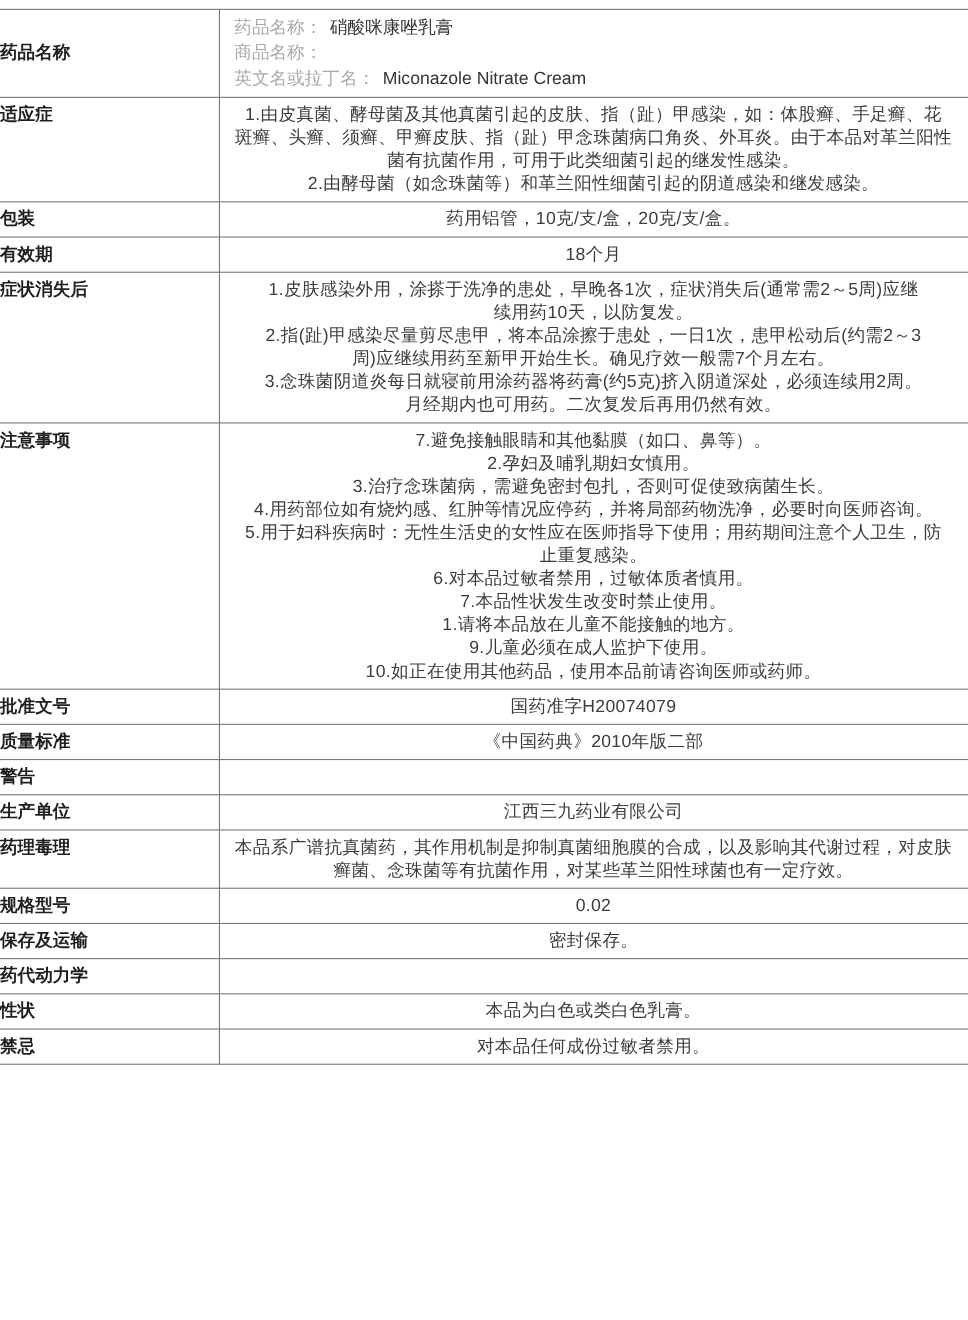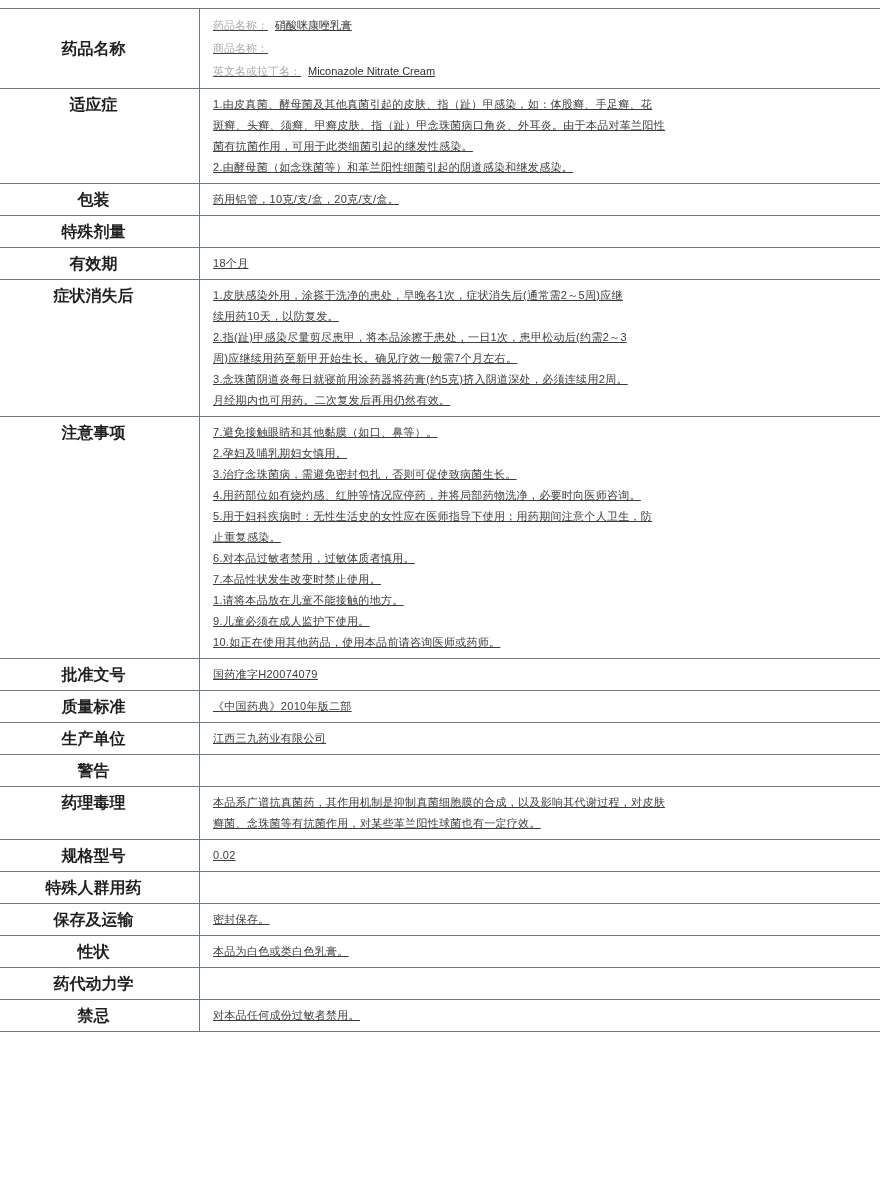--- a/index.html
+++ b/index.html
@@ -19,43 +19,43 @@
     border-collapse:collapse;
     margin-top:8px;
     table-layout:fixed;
     border-top:1px solid var(--border-color);
   }
   table.drug-table th{
     width:187px;
     border-right:1px solid var(--border-color);
     border-bottom:1px solid var(--border-color);
     vertical-align:top;
-    text-align:center;
+    text-align:left;
     padding:5px 12px 5px 0;
     font-size:16px;
     font-weight:bold;
     color:var(--label-color);
     line-height:21px;
     white-space:nowrap;
   }
   table.drug-table tr:first-child th{
     vertical-align:middle;
   }
   table.drug-table td{
     border-bottom:1px solid var(--border-color);
     vertical-align:top;
     padding:5px 14px 5px 13px;
-    font-size:11px;
+    font-size:16px;
     color:var(--content-color);
     line-height:21px;
-    text-decoration:underline;
   }
   .content-line{
     min-height:21px;
     letter-spacing:0.3px;
+    text-align:center;
   }
   .field-line{
     line-height:23px;
     min-height:23px;
   }
   .fkey{
     color:var(--fieldkey-color);
     margin-right:7px;
   }
   .fval{
@@ -82,24 +82,20 @@
           <div class="content-line">斑癣、头癣、须癣、甲癣皮肤、指（趾）甲念珠菌病口角炎、外耳炎。由于本品对革兰阳性</div>
           <div class="content-line">菌有抗菌作用，可用于此类细菌引起的继发性感染。</div>
           <div class="content-line">2.由酵母菌（如念珠菌等）和革兰阳性细菌引起的阴道感染和继发感染。</div>
         </td>
       </tr>
       <tr>
         <th>包装</th>
         <td>
           <div class="content-line">药用铝管，10克/支/盒，20克/支/盒。</div>
         </td>
-      </tr>
-      <tr>
-        <th>特殊剂量</th>
-        <td></td>
       </tr>
       <tr>
         <th>有效期</th>
         <td>
           <div class="content-line">18个月</div>
         </td>
       </tr>
       <tr>
         <th>症状消失后</th>
         <td>
@@ -133,61 +129,57 @@
           <div class="content-line">国药准字H20074079</div>
         </td>
       </tr>
       <tr>
         <th>质量标准</th>
         <td>
           <div class="content-line">《中国药典》2010年版二部</div>
         </td>
       </tr>
       <tr>
+        <th>警告</th>
+        <td></td>
+      </tr>
+      <tr>
         <th>生产单位</th>
         <td>
           <div class="content-line">江西三九药业有限公司</div>
         </td>
-      </tr>
-      <tr>
-        <th>警告</th>
-        <td></td>
       </tr>
       <tr>
         <th>药理毒理</th>
         <td>
           <div class="content-line">本品系广谱抗真菌药，其作用机制是抑制真菌细胞膜的合成，以及影响其代谢过程，对皮肤</div>
           <div class="content-line">癣菌、念珠菌等有抗菌作用，对某些革兰阳性球菌也有一定疗效。</div>
         </td>
       </tr>
       <tr>
         <th>规格型号</th>
         <td>
           <div class="content-line">0.02</div>
         </td>
       </tr>
       <tr>
-        <th>特殊人群用药</th>
-        <td></td>
-      </tr>
-      <tr>
         <th>保存及运输</th>
         <td>
           <div class="content-line">密封保存。</div>
         </td>
       </tr>
       <tr>
+        <th>药代动力学</th>
+        <td></td>
+      </tr>
+      <tr>
         <th>性状</th>
         <td>
           <div class="content-line">本品为白色或类白色乳膏。</div>
         </td>
-      </tr>
-      <tr>
-        <th>药代动力学</th>
-        <td></td>
       </tr>
       <tr>
         <th>禁忌</th>
         <td>
           <div class="content-line">对本品任何成份过敏者禁用。</div>
         </td>
       </tr>
     </tbody>
 </table>
 

